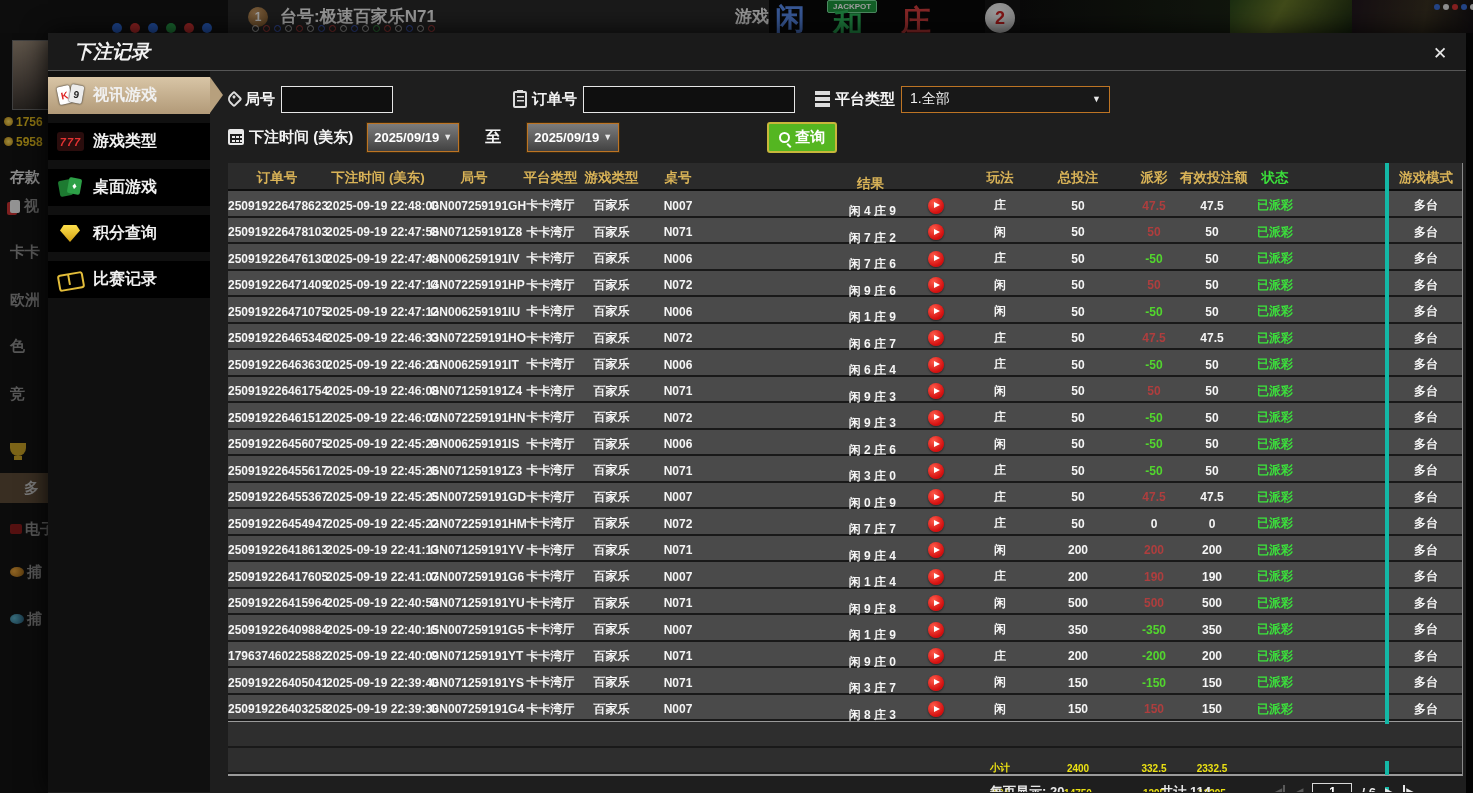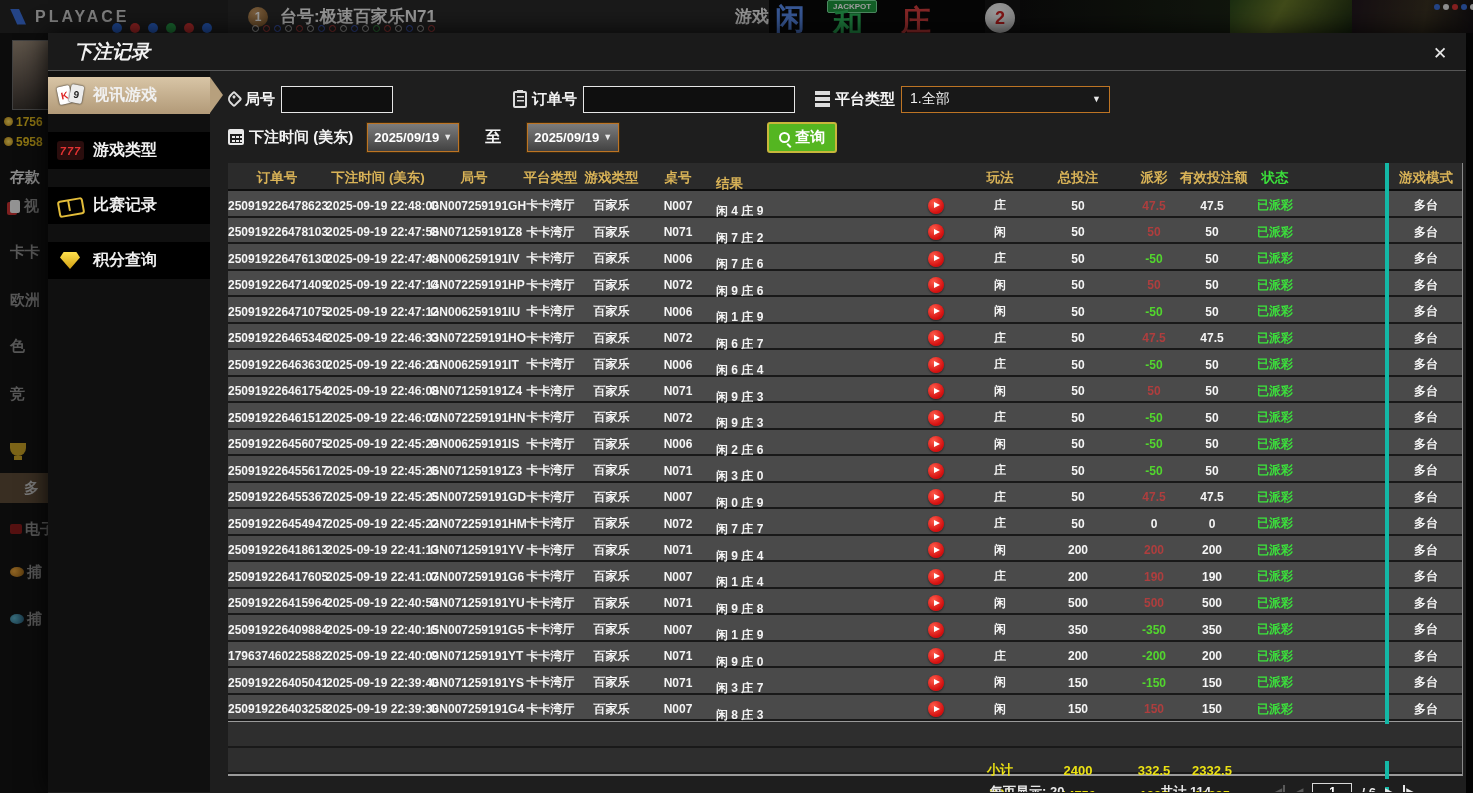--- a/index.html
+++ b/index.html
@@ -68,21 +68,21 @@
   
   .modal { position:absolute; left:48px; top:33px; width:1418px; height:760px; background:#1e1e1e;
     z-index:10; box-shadow:0 0 24px rgba(0,0,0,0.85); }
   .mhead { height:38px; background:#1a1a1a; border-bottom:1px solid #565656;
     display:flex; align-items:center; }
   .mtitle { margin-left:26px; color:#f2f2f2; font-size:19px; font-weight:bold;font-style:italic; }
   .mclose { position:absolute; right:14px; top:8px; color:#e8e8e8; font-size:17px; font-weight:bold;
     width:24px; height:24px; display:flex; align-items:center; justify-content:center; cursor:pointer; }
   .mbody { display:flex; height:721px; }
   .msidebar { width:162px; background:#101010; padding-top:6px; flex:none; }
-  .side-item { position:relative; height:37px; margin-bottom:18px; background:#000;
+  .side-item { position:relative; height:37px; margin-bottom:9px; background:#000;
     display:flex; align-items:center; gap:9px; padding-left:9px; color:#f0f0f0;
     font-size:16px; font-weight:bold; cursor:pointer; }
   .side-item.active { background:linear-gradient(#d8c5a6,#b29a78); }
   .side-item.active::after { content:''; position:absolute; right:-13px; top:0;
     border-left:13px solid #b7a07d; border-top:18.5px solid transparent; border-bottom:18.5px solid transparent; }
   .si-icon { width:27px; height:23px; position:relative; flex:none; }
   .cards-icon::before { content:'K'; position:absolute; left:1px; top:2px; width:13px; height:18px;
     background:#fff; color:#d22; font-size:10px; font-weight:bold; border-radius:2px;
     display:flex; align-items:center; justify-content:center; transform:rotate(-12deg); box-shadow:0 0 2px #000; }
   .cards-icon::after { content:'9'; position:absolute; right:1px; top:1px; width:13px; height:18px;
@@ -149,59 +149,55 @@
 
   
   .table { margin-top:11px; width:1235px; border-right:1px solid #8a8a8a; border-bottom:2px solid #9a9a9a; }
   .tgrid { display:grid; grid-template-columns:98px 104px 88px 65px 57px 76px 184px 72px 56px 100px 52px 64px 62px 79px 78px;
     align-items:center; }
   .thead { height:28px; background:#2b2b2b; border-bottom:2px solid #0e0e0e; color:#d9b357;
     font-size:13.5px; font-weight:bold; }
   .trow { height:26.5px; background:#4a4a4a; border-bottom:2px solid #191919; color:#f5f5f5;
     font-size:12px; font-weight:bold; }
   .tc { text-align:center; white-space:nowrap; overflow:visible; }
-  .tc.result { text-align:left; padding-right:4px;margin-top:12px; }
+  .tc.result { text-align:right; padding-right:4px;margin-top:12px; }
   .thead .tc.result { padding-right:16px; }
   .tc.mode { align-self:stretch; display:flex; align-items:center; justify-content:center;
     border-left:4px solid #14b8a6; }
   .tc.win { color:#ae3e3e; }
   .tc.lose { color:#52d62e; }
   .tc.status { color:#3be23b; }
   .play-btn { display:inline-block; width:16px; height:16px; border-radius:50%;
     background:radial-gradient(circle at 35% 30%,#ff5a4a,#d30e0e 70%); position:relative;
     vertical-align:middle; cursor:pointer; box-shadow:0 1px 2px rgba(0,0,0,.5); }
   .play-btn::after { content:''; position:absolute; left:6px; top:4.5px; border-left:6px solid #fff;
     border-top:3.5px solid transparent; border-bottom:3.5px solid transparent; }
   .trow.sum { background:#2e2e2e; color:#ebe113; height:26.5px; }
   .trow.sub { border-top:1px solid #9a9a9a; }
-  .trow.sum .tc { font-size:13px;margin-top:39px; }
+  .trow.sum .tc { font-size:10px;margin-top:39px; }
 
   .tfoot { margin-top:4px; width:1235px; display:flex; align-items:center; color:#e8e8e8;
     font-size:13px; font-weight:bold; height:24px; }
   .pp { margin-left:762px; white-space:nowrap; }
   .cnt { margin-left:96px; white-space:nowrap; }
   .pgroup { margin-left:62px; display:flex; align-items:center; gap:9px; }
   .pg { font-size:12px; cursor:pointer; }
   .pg.dis { color:#5a5a5a; }
   .pg.ena { color:#e8e8e8; }
   .pg.cap { border-right:2px solid currentColor; padding-right:1px; }
   .pg.cap2 { border-left:2px solid currentColor; padding-left:1px; }
   .pgbox { width:40px; height:18px; border:1px solid #d8d8d8; background:#1a1a1a; color:#fff;
     display:flex; align-items:center; justify-content:center; font-size:12px; }
   .pgdiv { white-space:nowrap; }
 </style>
 </head>
 <body>
 
 <div class="backdrop">
   <div class="topbar">
-    <div class="logo-zone">
-      <span class="logo-glyph"></span>
-      <span class="brand">PLAYACE</span>
-    </div>
     <div class="game-head">
       <span class="badge1">1</span>
       <span class="tname">台号:极速百家乐N71</span>
       <span class="rid">游戏局号:GN071259191Z9</span>
     </div>
     <div class="banner-zone">
       <span class="bch player">闲</span>
       <span class="jackpot">JACKPOT</span>
       <span class="bch tie">和</span>
       <span class="bch banker">庄</span>
@@ -275,26 +271,30 @@
     <div class="msidebar">
         <div class="side-item active">
           <span class="si-icon cards-icon"></span>
           <span>视讯游戏</span>
         </div>
         <div class="side-item">
           <span class="si-icon slot-icon"></span>
           <span>游戏类型</span>
         </div>
         <div class="side-item">
-          <span class="si-icon ticket-icon"></span>
-          <span>比赛记录</span>
+          <span class="si-icon tablegame-icon"></span>
+          <span>桌面游戏</span>
         </div>
         <div class="side-item">
           <span class="si-icon gem-icon"></span>
           <span>积分查询</span>
+        </div>
+        <div class="side-item">
+          <span class="si-icon ticket-icon"></span>
+          <span>比赛记录</span>
         </div>
       </div>
     <div class="mcontent">
       <div class="frow f1">
         <span class="fi tag-icon"></span>
         <span class="flabel">局号</span>
         <input class="finput w1" value="" style="">
         <span class="fi clipboard-icon g2"></span>
         <span class="flabel">订单号</span>
         <input class="finput w2" value="" style="">

